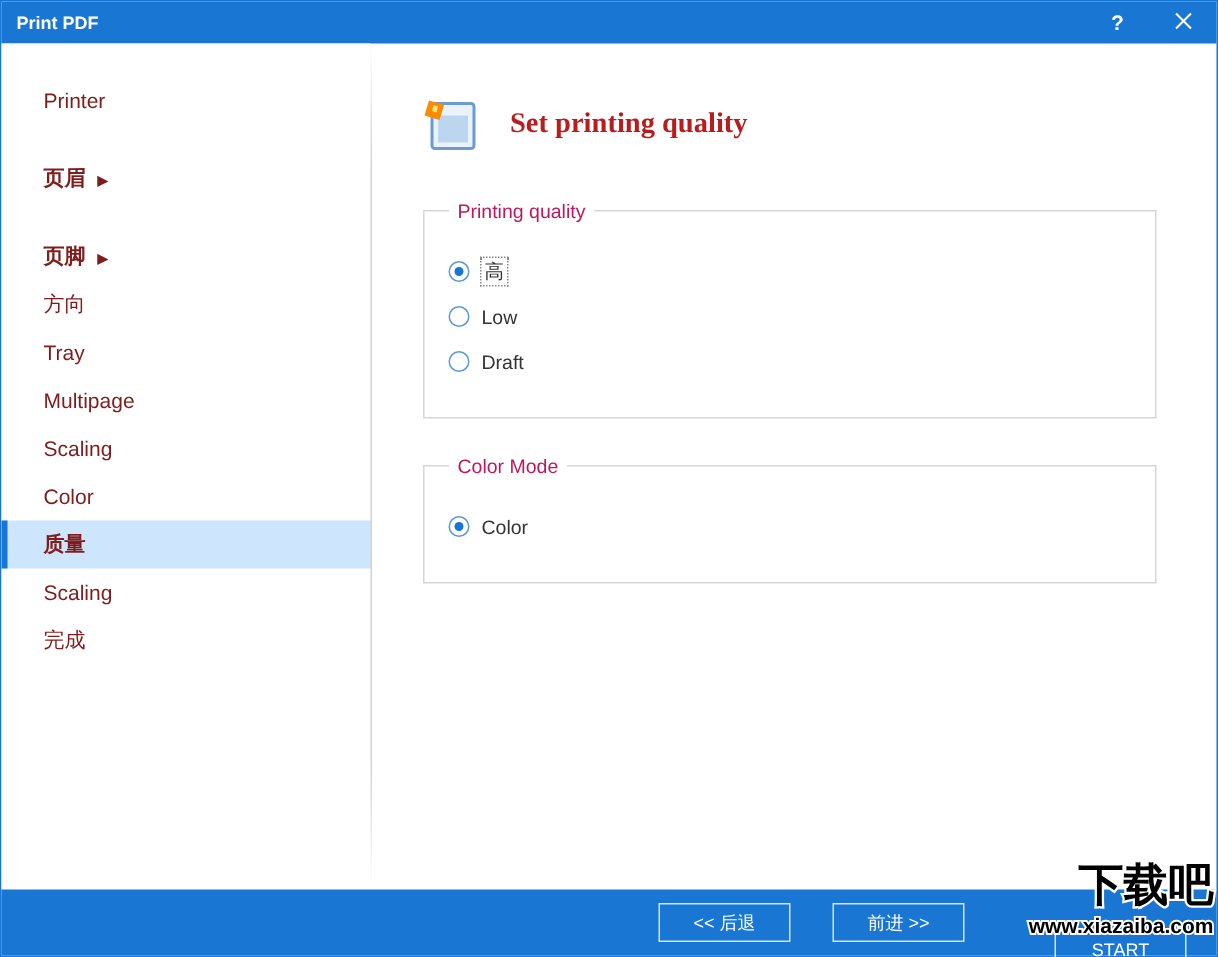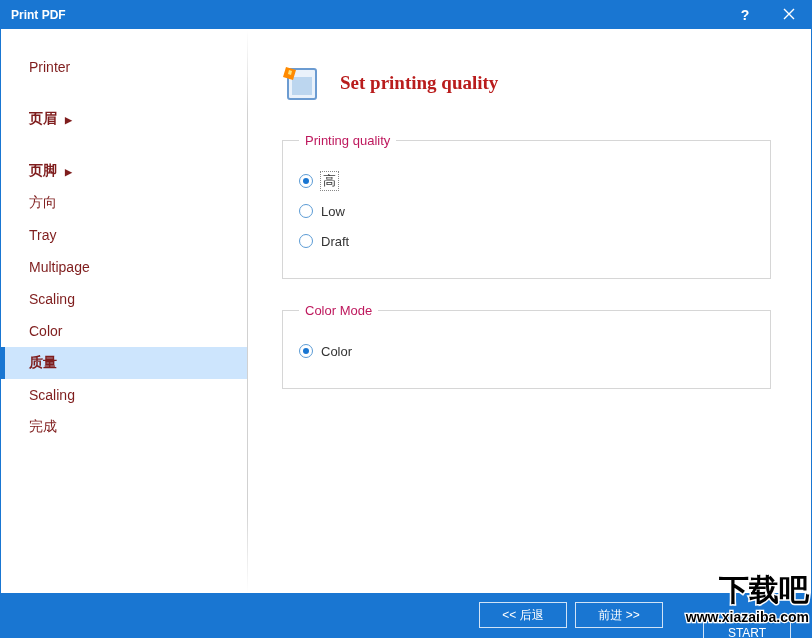--- a/index.html
+++ b/index.html
@@ -19,21 +19,21 @@
     .header-row { display: flex; align-items: center; gap: 18px; margin-bottom: 30px; }
     .page-icon { width: 40px; height: 40px; position: relative; }
     .page-title { font-size: 19px; font-weight: 600; color: #b91c1c; font-family: Liberation Serif, serif; }
     fieldset { border: 1px solid #d6d6d6; padding: 14px 16px 18px 16px; margin-bottom: 24px; }
     legend { padding: 0 6px; color: #be185d; font-size: 13px; }
     .radio-row { display: flex; align-items: center; height: 22px; margin: 8px 0; gap: 8px; }
     .radio { width: 14px; height: 14px; border-radius: 50%; border: 1px solid #5b9bd5; background: #fff; display: inline-flex; align-items: center; justify-content: center; cursor: pointer; }
     .radio.checked::after { content: ""; width: 6px; height: 6px; background: #1976d2; border-radius: 50%; }
     .radio-label { color: #333; font-size: 13px; }
     .radio-label.focused { outline: 1px dotted #888; outline-offset: 0; padding: 0 2px; }
-    .footer { height: 44px; background: #1976d2; display: flex; align-items: center; justify-content: flex-end; padding-right: 20px; gap: 8px; }
+    .footer { height: 44px; background: #1976d2; display: flex; align-items: center; justify-content: flex-end; padding-right: 20px; gap: 28px; }
     .btn { min-width: 88px; height: 26px; border: 1px solid rgba(255,255,255,.8); background: transparent; color: #fff; font-size: 12px; display: inline-flex; align-items: center; justify-content: center; padding: 0 14px; cursor: pointer; }
     .btn.primary { margin-left: 32px; margin-top: 36px; }
     .watermark { position: absolute; right: -2px; bottom: -2px; pointer-events: none; margin-top: 28px; }
   </style>
 </head>
 <body>
 
 <div class="window">
 
   <div class="titlebar">

